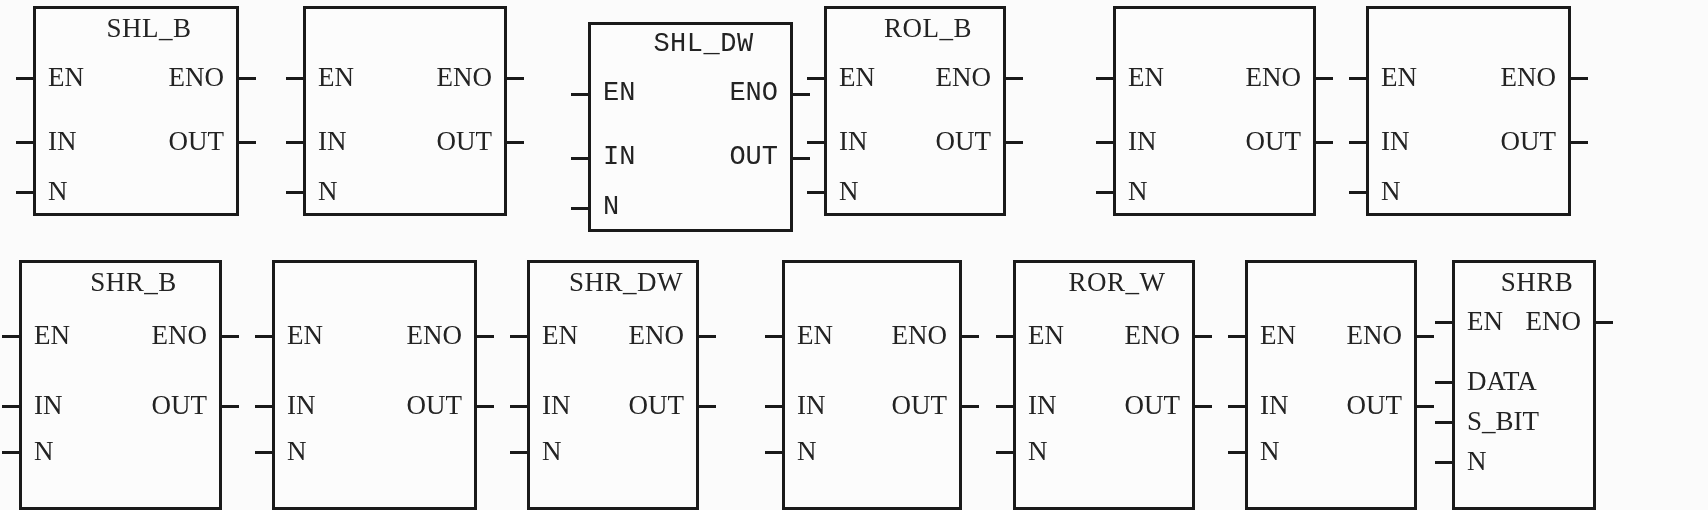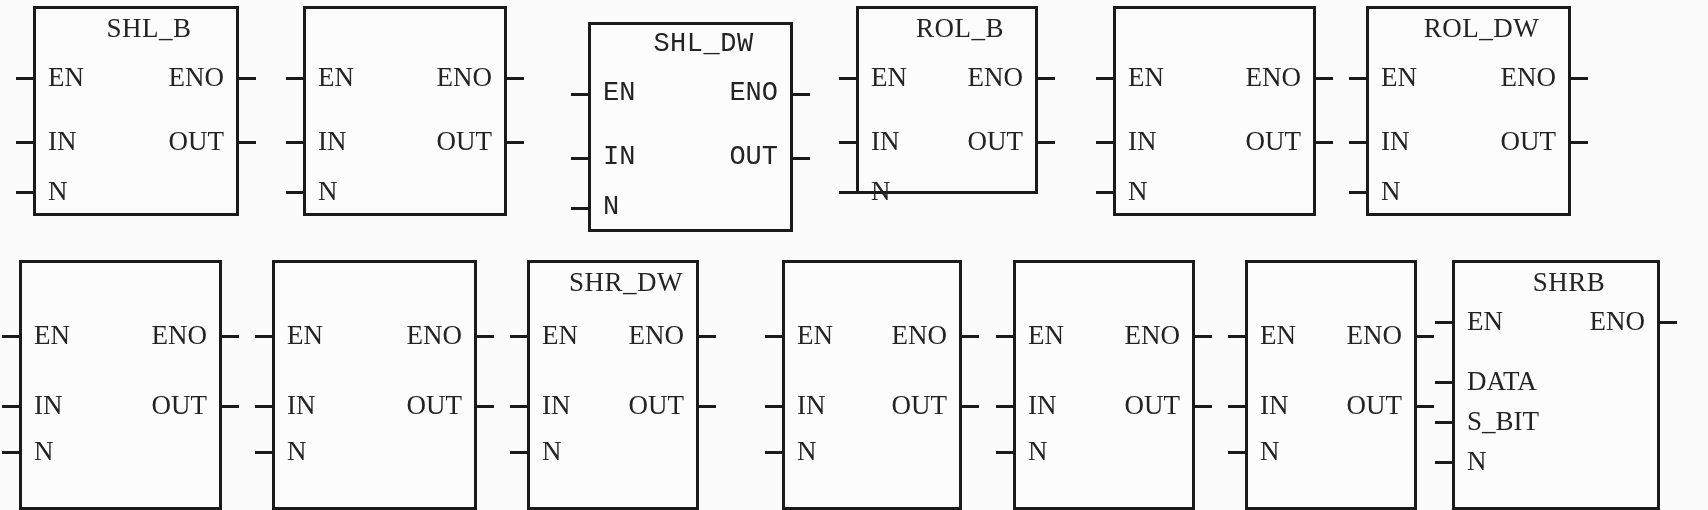--- a/index.html
+++ b/index.html
@@ -94,21 +94,21 @@
         <div class="stub in" style="top: 68px;"></div>
         <div class="pin-label left" style="top: 119px;">IN</div>
         <div class="stub in" style="top: 132px;"></div>
         <div class="pin-label left" style="top: 169px;">N</div>
         <div class="stub in" style="top: 182px;"></div>
         <div class="pin-label right" style="top: 55px;">ENO</div>
         <div class="stub out" style="top: 68px;"></div>
         <div class="pin-label right" style="top: 119px;">OUT</div>
         <div class="stub out" style="top: 132px;"></div>
       </div>
-      <div class="fb" style="left: 856px; top: 6px; width: 182px; height: 188px;">
+      <div class="fb" style="left: 824px; top: 6px; width: 182px; height: 210px;">
         <div class="fb-title shift">ROL_B</div>
         <div class="pin-label left" style="top: 55px;">EN</div>
         <div class="stub in" style="top: 68px;"></div>
         <div class="pin-label left" style="top: 119px;">IN</div>
         <div class="stub in" style="top: 132px;"></div>
         <div class="pin-label left" style="top: 169px;">N</div>
         <div class="stub in" style="top: 182px;"></div>
         <div class="pin-label right" style="top: 55px;">ENO</div>
         <div class="stub out" style="top: 68px;"></div>
         <div class="pin-label right" style="top: 119px;">OUT</div>
@@ -120,35 +120,35 @@
         <div class="pin-label left" style="top: 119px;">IN</div>
         <div class="stub in" style="top: 132px;"></div>
         <div class="pin-label left" style="top: 169px;">N</div>
         <div class="stub in" style="top: 182px;"></div>
         <div class="pin-label right" style="top: 55px;">ENO</div>
         <div class="stub out" style="top: 68px;"></div>
         <div class="pin-label right" style="top: 119px;">OUT</div>
         <div class="stub out" style="top: 132px;"></div>
       </div>
       <div class="fb" style="left: 1366px; top: 6px; width: 205px; height: 210px;">
-        <div class="fb-title shift">ROL_DW</div>
         <div class="pin-label left" style="top: 55px;">EN</div>
         <div class="stub in" style="top: 68px;"></div>
         <div class="pin-label left" style="top: 119px;">IN</div>
         <div class="stub in" style="top: 132px;"></div>
         <div class="pin-label left" style="top: 169px;">N</div>
         <div class="stub in" style="top: 182px;"></div>
         <div class="pin-label right" style="top: 55px;">ENO</div>
         <div class="stub out" style="top: 68px;"></div>
         <div class="pin-label right" style="top: 119px;">OUT</div>
         <div class="stub out" style="top: 132px;"></div>
       </div>
     </div>
     <div style="position: absolute; left: 0px; top: 0px; width: 100%; height: 100%;">
       <div class="fb" style="left: 19px; top: 260px; width: 203px; height: 250px;">
+        <div class="fb-title shift">SHR_B</div>
         <div class="pin-label left" style="top: 59px;">EN</div>
         <div class="stub in" style="top: 72px;"></div>
         <div class="pin-label left" style="top: 129px;">IN</div>
         <div class="stub in" style="top: 142px;"></div>
         <div class="pin-label left" style="top: 175px;">N</div>
         <div class="stub in" style="top: 188px;"></div>
         <div class="pin-label right" style="top: 59px;">ENO</div>
         <div class="stub out" style="top: 72px;"></div>
         <div class="pin-label right" style="top: 129px;">OUT</div>
         <div class="stub out" style="top: 142px;"></div>
@@ -184,20 +184,21 @@
         <div class="pin-label left" style="top: 129px;">IN</div>
         <div class="stub in" style="top: 142px;"></div>
         <div class="pin-label left" style="top: 175px;">N</div>
         <div class="stub in" style="top: 188px;"></div>
         <div class="pin-label right" style="top: 59px;">ENO</div>
         <div class="stub out" style="top: 72px;"></div>
         <div class="pin-label right" style="top: 129px;">OUT</div>
         <div class="stub out" style="top: 142px;"></div>
       </div>
       <div class="fb" style="left: 1013px; top: 260px; width: 182px; height: 250px;">
+        <div class="fb-title shift">ROR_W</div>
         <div class="pin-label left" style="top: 59px;">EN</div>
         <div class="stub in" style="top: 72px;"></div>
         <div class="pin-label left" style="top: 129px;">IN</div>
         <div class="stub in" style="top: 142px;"></div>
         <div class="pin-label left" style="top: 175px;">N</div>
         <div class="stub in" style="top: 188px;"></div>
         <div class="pin-label right" style="top: 59px;">ENO</div>
         <div class="stub out" style="top: 72px;"></div>
         <div class="pin-label right" style="top: 129px;">OUT</div>
         <div class="stub out" style="top: 142px;"></div>
@@ -207,21 +208,21 @@
         <div class="stub in" style="top: 72px;"></div>
         <div class="pin-label left" style="top: 129px;">IN</div>
         <div class="stub in" style="top: 142px;"></div>
         <div class="pin-label left" style="top: 175px;">N</div>
         <div class="stub in" style="top: 188px;"></div>
         <div class="pin-label right" style="top: 59px;">ENO</div>
         <div class="stub out" style="top: 72px;"></div>
         <div class="pin-label right" style="top: 129px;">OUT</div>
         <div class="stub out" style="top: 142px;"></div>
       </div>
-      <div class="fb" style="left: 1452px; top: 260px; width: 208px; height: 250px;">
+      <div class="fb" style="left: 1452px; top: 260px; width: 144px; height: 250px;">
         <div class="fb-title shift">SHRB</div>
         <div class="pin-label left" style="top: 45px;">EN</div>
         <div class="stub in" style="top: 58px;"></div>
         <div class="pin-label left" style="top: 105px;">DATA</div>
         <div class="stub in" style="top: 118px;"></div>
         <div class="pin-label left" style="top: 145px;">S_BIT</div>
         <div class="stub in" style="top: 158px;"></div>
         <div class="pin-label left" style="top: 185px;">N</div>
         <div class="stub in" style="top: 198px;"></div>
         <div class="pin-label right" style="top: 45px;">ENO</div>

